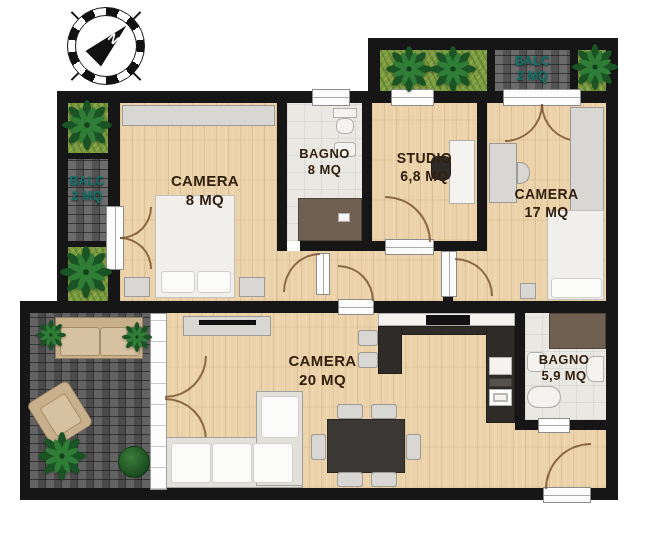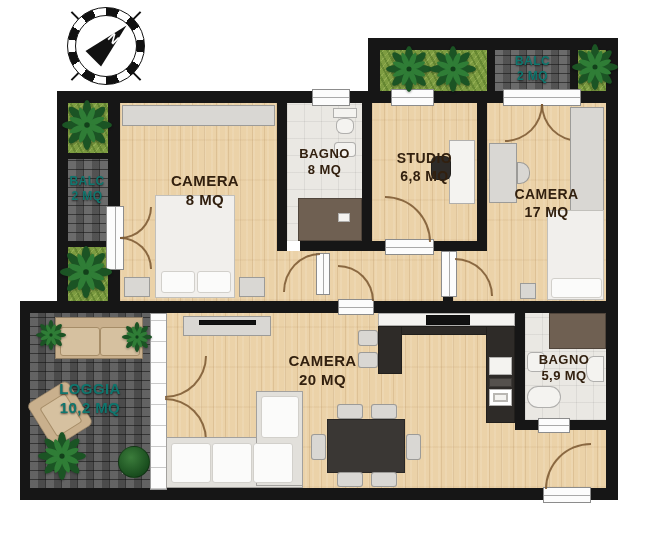--- a/index.html
+++ b/index.html
@@ -287,18 +287,14 @@
     <span>17 MQ</span>
   </div>
   <div class="label sz15" style="left:250px;top:352px;width:145px">
     <span>CAMERA</span>
     <span>20 MQ</span>
   </div>
   <div class="label sz13" style="left:519px;top:352px;width:90px">
     <span>BAGNO</span>
     <span>5,9 MQ</span>
   </div>
-  <div class="label light sz15" style="left:30px;top:380px;width:120px">
-    <span>LOGGIA</span>
-    <span>10,2 MQ</span>
-  </div>
 
 </div>
 
 </body></html>

